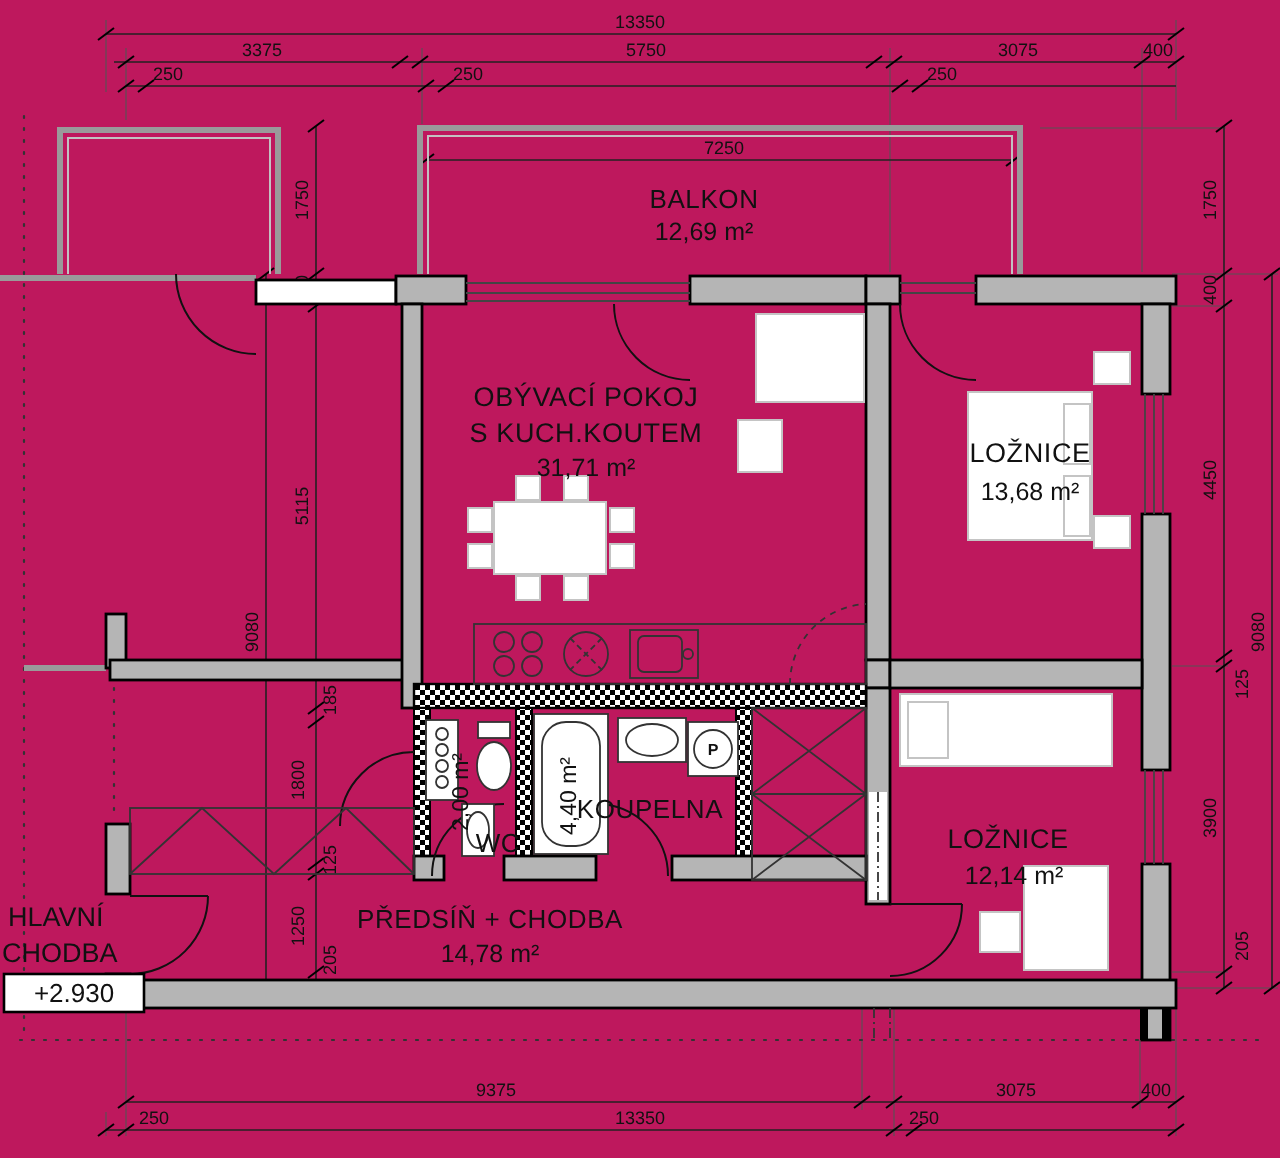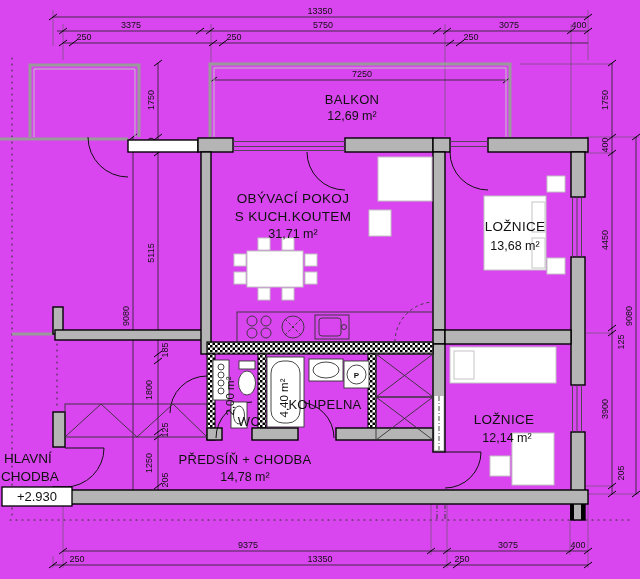--- a/index.html
+++ b/index.html
@@ -1,16 +1,16 @@
 <!DOCTYPE html>
 <html><head>
 <meta charset="utf-8">
 <style>
   html,body{margin:0;padding:0;background:#fff;}
-  .canvas{width:640px;height:579px;background:#d946ef;position:relative;overflow:hidden;}
+  .canvas{width:640px;height:579px;background:#be185d;position:relative;overflow:hidden;}
   svg{display:block;}
   text{font-family:"Liberation Sans","DejaVu Sans",sans-serif;fill:#111;}
   .dim{font-size:9px;}
   .room{font-size:13px;letter-spacing:.3px;}
   .room-lg{font-size:13.5px;letter-spacing:.3px;}
   .area{font-size:12.5px;}
   .vtext{font-size:11.5px;}
   .corridor{font-size:13.5px;}
   .elev{font-size:13px;}
   .plabel{font-size:8px;font-weight:bold;}

